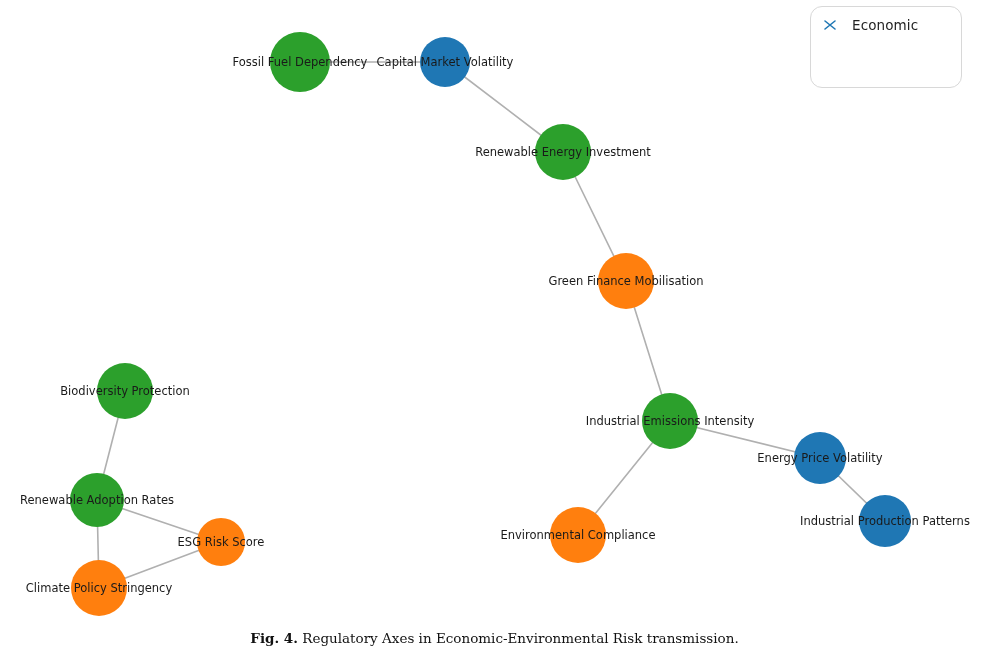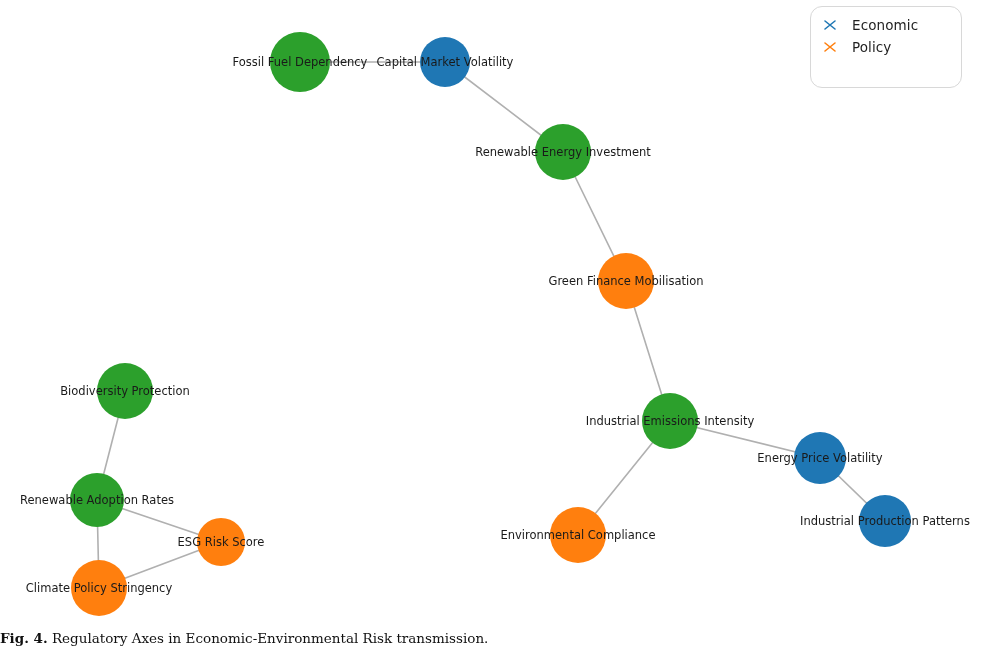--- a/index.html
+++ b/index.html
@@ -70,21 +70,21 @@
     white-space: nowrap;
     padding-left: 9px;
     letter-spacing: 0.1px;
   }
   
   #caption {
     position: absolute;
     left: 0;
     top: 630px;
     width: 989px;
-    text-align: left;
+    text-align: center;
     font-family: "DejaVu Serif", serif;
     font-size: 13.5px;
     color: #111111;
   }
   #caption .cap-label {
     font-weight: bold;
   }
   #caption .cap-text {
     font-weight: normal;
   }
@@ -138,26 +138,20 @@
       </g>
   </svg>
 
   <div id="legend" style="left: 810px; top: 6px; width: 152px; height: 82px; border-color: rgb(216, 216, 216); padding-top: 7px;">
       <div class="legend-row">
         <svg class="legend-marker" viewBox="0 0 26 20">
           <path d="M8 6 L18 14 M18 6 L8 14" stroke="#1f77b4" stroke-width="1.6" stroke-linecap="round" fill="none"></path>
         </svg>
         <span class="legend-text">Economic</span>
       </div>
-      <div class="legend-row">
-        <svg class="legend-marker" viewBox="0 0 26 20">
-          <path d="M8 6 L18 14 M18 6 L8 14" stroke="#ff7f0e" stroke-width="1.6" stroke-linecap="round" fill="none"></path>
-        </svg>
-        <span class="legend-text">Policy</span>
-      </div>
     </div>
 
   <div id="caption">
     <span class="cap-label">Fig. 4.</span>
     <span class="cap-text">Regulatory Axes in Economic-Environmental Risk transmission.</span>
   </div>
 
 </div>
 
 </body></html>

